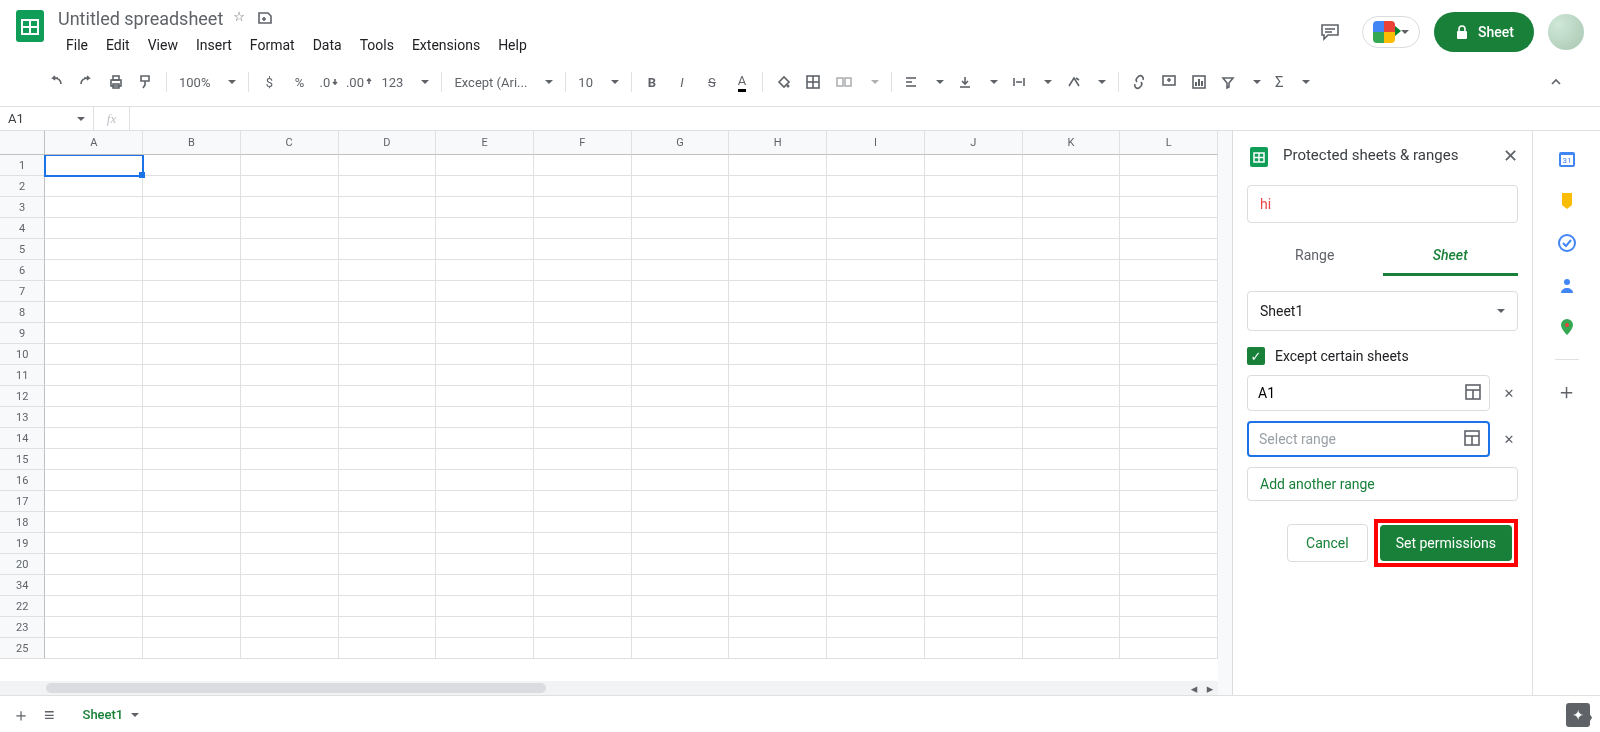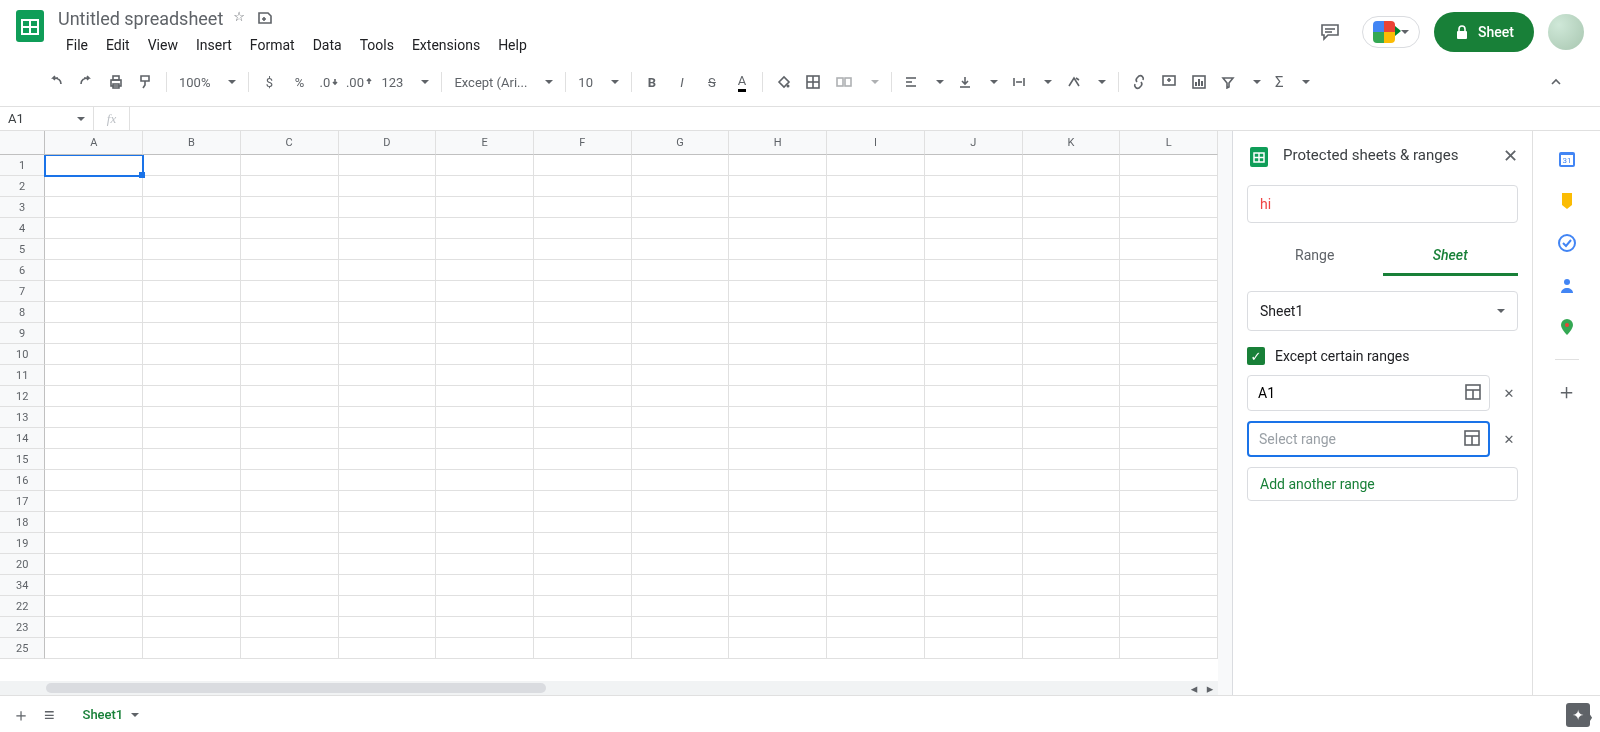--- a/index.html
+++ b/index.html
@@ -740,21 +740,21 @@
       <div class="sp-tab active">Sheet</div>
     </div>
 
     <div class="sp-select">
       <span>Sheet1</span>
       <span class="caret"></span>
     </div>
 
     <div class="sp-check-row">
       <div class="sp-checkbox">✓</div>
-      <span>Except certain ranges</span>
+      <span>Except certain sheets</span>
     </div>
 
     <div class="sp-range-row">
       <div class="sp-range-input">
         <input value="A1" style="">
         <span class="grid-ico"><svg width="16" height="16">
               <rect x="1" y="1" width="14" height="14" class="stroke"></rect>
               <line x1="1" y1="6" x2="15" y2="6" class="stroke"></line>
               <line x1="8" y1="6" x2="8" y2="15" class="stroke"></line>
             </svg></span>
@@ -769,20 +769,26 @@
               <rect x="1" y="1" width="14" height="14" class="stroke"></rect>
               <line x1="1" y1="6" x2="15" y2="6" class="stroke"></line>
               <line x1="8" y1="6" x2="8" y2="15" class="stroke"></line>
             </svg></span>
       </div>
       <div class="row-x">✕</div>
     </div>
 
     <div class="add-range">Add another range</div>
 
+    <div class="sp-actions">
+      <button class="btn-cancel">Cancel</button>
+      <div class="btn-set-wrap">
+        <button class="btn-set">Set permissions</button>
+      </div>
+    </div>
   </div>
 
   <div class="rail">
     <div class="ritem"><svg viewBox="0 0 20 20">
           <rect x="2" y="3" width="16" height="15" rx="2" fill="#4285f4"></rect>
           <rect x="4" y="6" width="12" height="10" fill="#fff"></rect>
           <text x="10" y="14" font-size="8" text-anchor="middle" fill="#4285f4">31</text>
         </svg></div>
     <div class="ritem"><svg viewBox="0 0 20 20">
           <path d="M5 2h10v12l-5 4-5-4z" fill="#fbbc04"></path>

